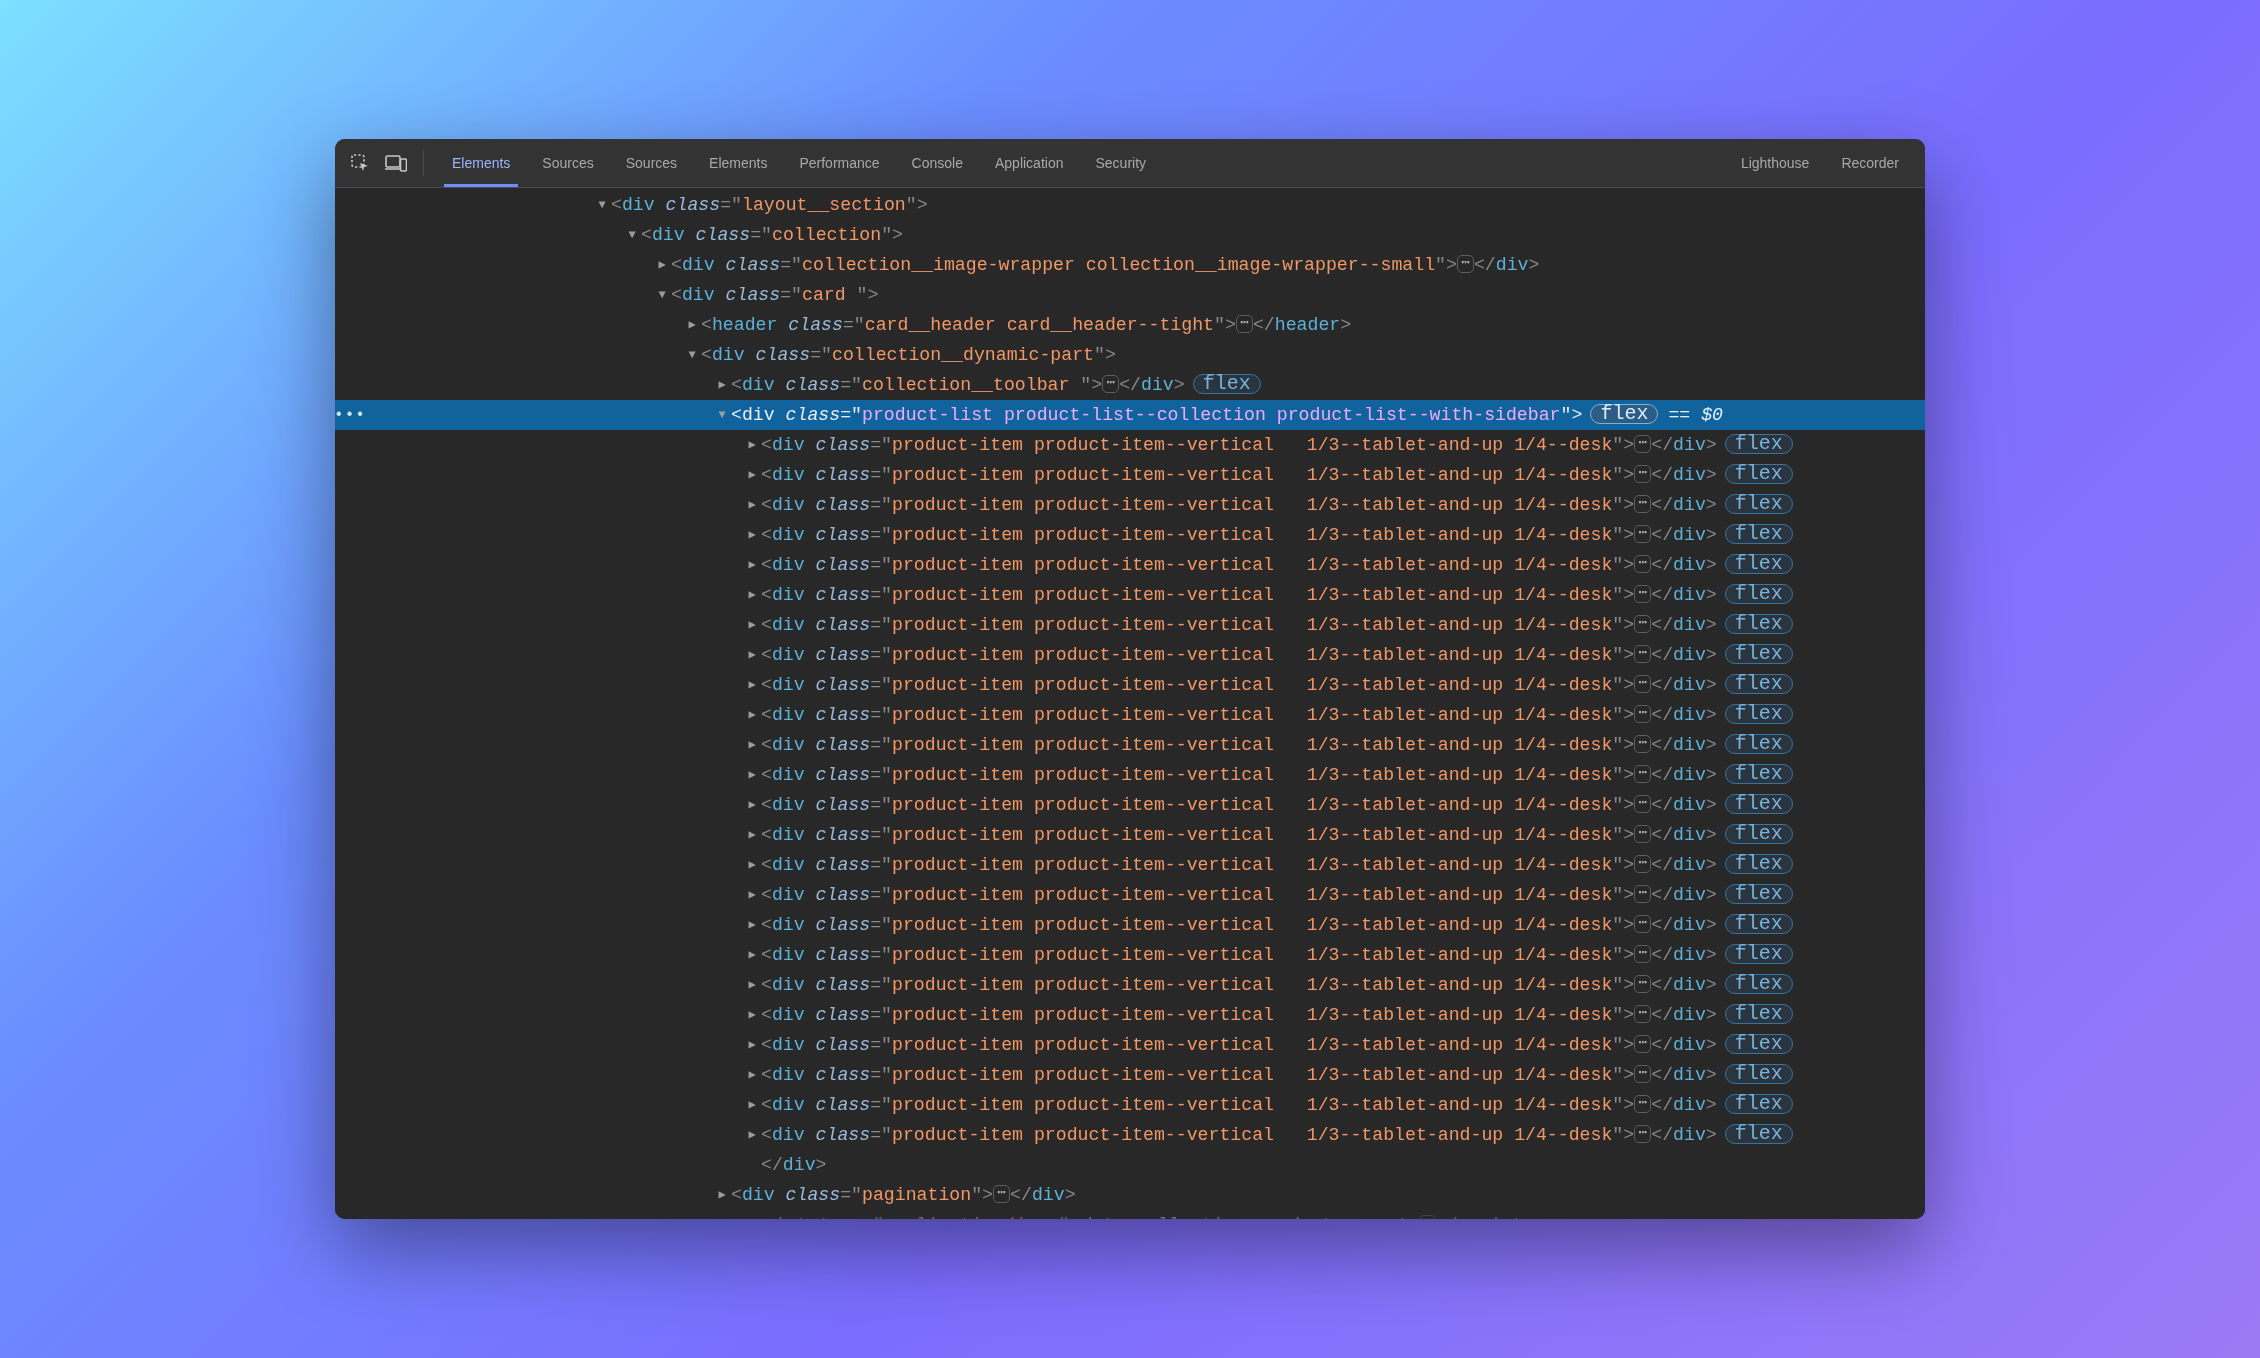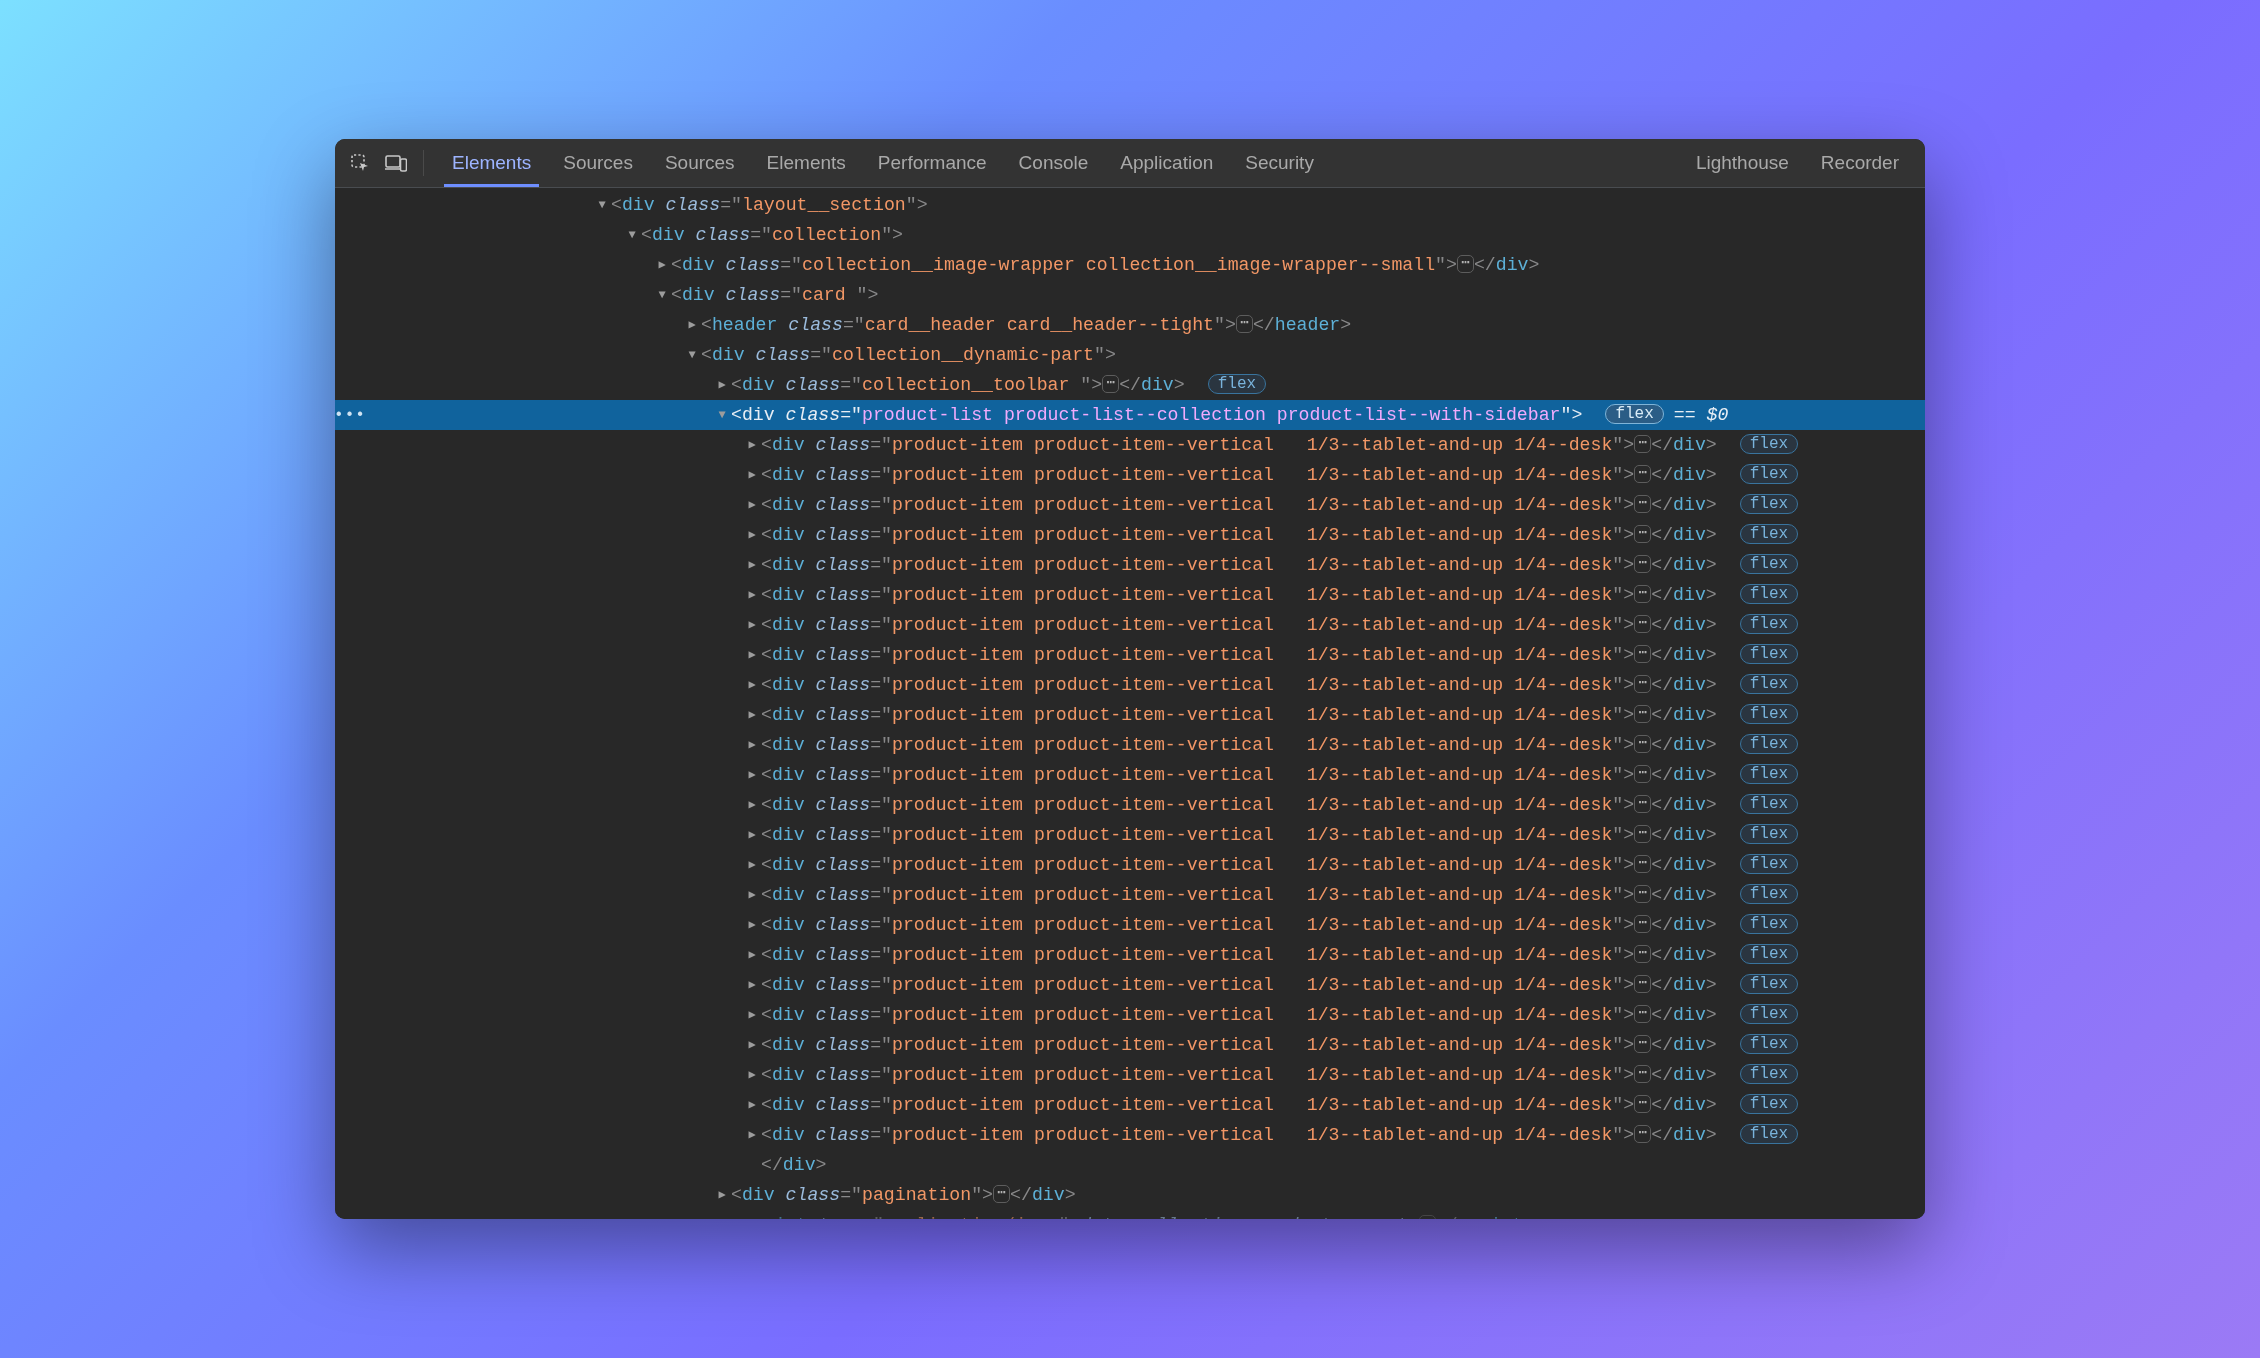--- a/index.html
+++ b/index.html
@@ -54,21 +54,21 @@
     display: flex;
     align-items: center;
     height: 100%;
   }
   .tabbar .tab {
     padding: 0 16px;
     height: 100%;
     display: flex;
     align-items: center;
     font-family: -apple-system, "Helvetica Neue", Arial, sans-serif;
-    font-size: 19px;
+    font-size: 14px;
     color: #a9a9a9;
     cursor: pointer;
     position: relative;
   }
   .tabbar .tab.active {
     color: #9db4ff;
   }
   .tabbar .tab.active::after {
     content: "";
     position: absolute;
@@ -143,22 +143,22 @@
   .badge {
     display: inline-flex;
     align-items: center;
     justify-content: center;
     border: 1px solid #39749e;
     color: #79b3db;
     background: #2a3540;
     border-radius: 10px;
     height: 20px;
     padding: 0 9px;
-    font-size: 16px;
-    margin-left: 23px;
+    font-size: 20px;
+    margin-left: 8px;
     position: relative;
     top: -1px;
   }
   .eqzero {
     color: #8f8f8f;
     font-style: italic;
     margin-left: 10px;
   }
 
   

